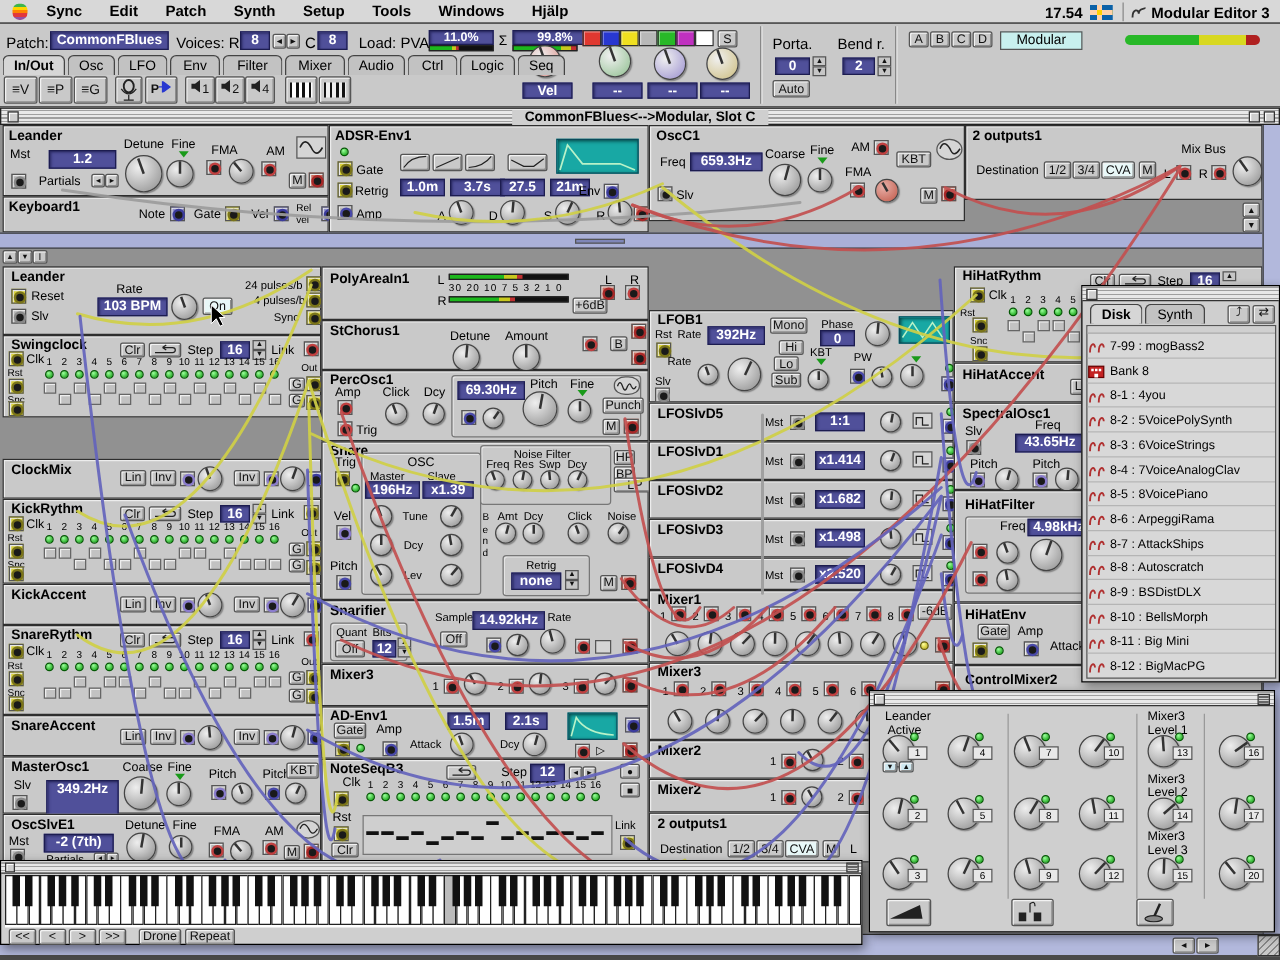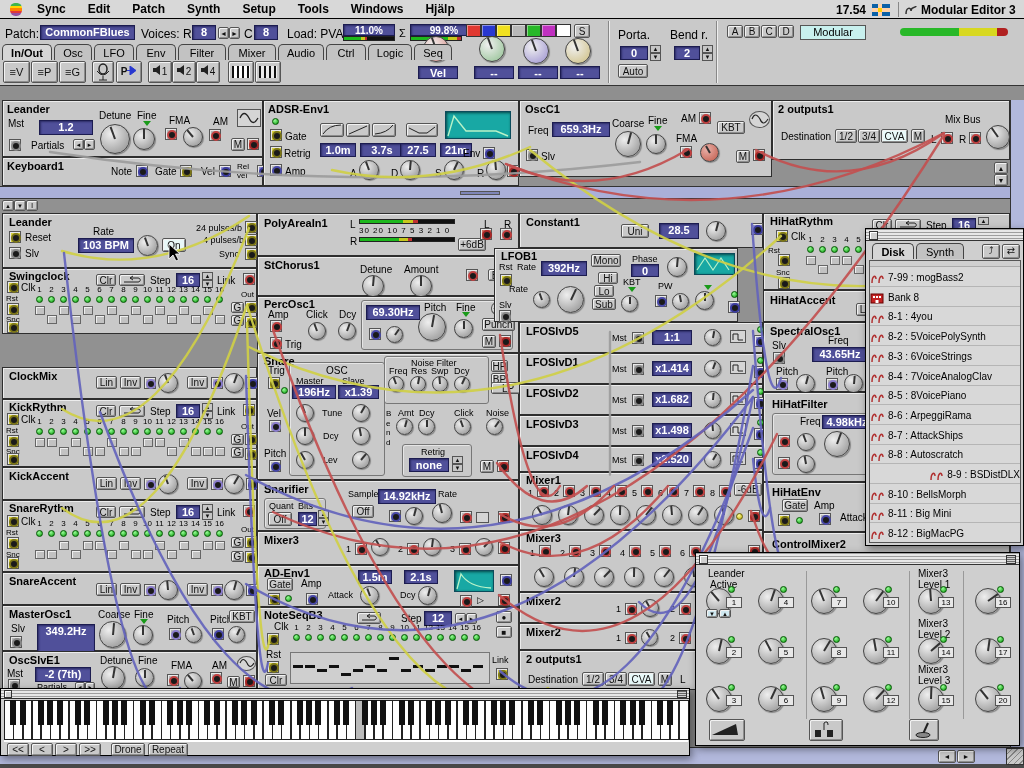--- a/index.html
+++ b/index.html
@@ -167,20 +167,26 @@
       <div class="tab" style="left: 94px; top: 25px; width: 40px;">LFO</div>
       <div class="tab" style="left: 136px; top: 25px; width: 40px;">Env</div>
       <div class="tab" style="left: 178px; top: 25px; width: 48px;">Filter</div>
       <div class="tab" style="left: 228px; top: 25px; width: 48px;">Mixer</div>
       <div class="tab" style="left: 278px; top: 25px; width: 46px;">Audio</div>
       <div class="tab" style="left: 326px; top: 25px; width: 40px;">Ctrl</div>
       <div class="tab" style="left: 368px; top: 25px; width: 44px;">Logic</div>
       <div class="tab" style="left: 414px; top: 25px; width: 38px;">Seq</div>
     </div>
 
+<div class="ab" style="left:0;top:86px;width:1024px;height:14px;background:repeating-linear-gradient(0deg,#e8e8e8 0 1px,#9f9f9f 1px 2px,#e8e8e8 2px 3px);border:1px solid #222;z-index:4">
+ <div class="cbox" style="left:5px;top:2px"></div>
+ <div class="ab" style="left:50%;top:1px;transform:translateX(-50%);background:#cfcfcf;padding:0 10px;font-weight:bold;font-size:11px">CommonFBlues&lt;--&gt;Modular, Slot C</div>
+ <div class="cbox" style="left:998px;top:2px"></div>
+ <div class="cbox" style="left:1010px;top:2px"></div>
+</div>
 
 <div class="ab" style="left:0;top:100px;width:1010px;height:664px;background:#919191"></div>
 
 <div class="md" style="left:2px;top:100px;width:261px;height:57px">
  <b class="ti" style="left:4px;top:3px">Leander</b>
  <i class="lb" style="left:5px;top:18px">Mst</i>
  <div class="pt" style="left:6px;top:38px"></div>
  <div class="vl" style="left:36px;top:19px;width:54px;height:15px">1.2</div>
  <i class="lb" style="left:28px;top:40px">Partials</i>
  <div class="bt" style="left:70px;top:38px;width:11px;height:11px;font-size:6px;line-height:11px">◄</div>
@@ -996,31 +1002,22 @@
           <div style="position: absolute; left: 158px; top: 12px; width: 10px; height: 3px; background: rgb(17, 17, 17);"></div>
           <div style="position: absolute; left: 170px; top: 16px; width: 10px; height: 3px; background: rgb(17, 17, 17);"></div>
           <div style="position: absolute; left: 182px; top: 12px; width: 10px; height: 3px; background: rgb(17, 17, 17);"></div>
         </div>
       </div>
  <i class="lb s9" style="left:234px;top:48px">Link</i>
  <div class="pt y" style="left:238px;top:60px"></div>
  <div class="bt" style="left:7px;top:66px;width:22px;height:12px;line-height:11px">Clr</div>
 </div>
 
-<div class="md" style="left:519px;top:213px;width:244px;height:35px">
- <b class="ti" style="left:6px;top:3px">Constant1</b>
- <div class="bt" style="left:101px;top:10px;width:28px;height:14px;line-height:13px">Uni</div>
- <div class="vl" style="left:139px;top:9px;width:40px;height:16px">28.5</div>
- <div class="kb" style="left:186px;top:7px;width:20px;height:20px">
-        <i style="transform:rotate(195deg)"></i>
-      </div>
- <div class="pt ob" style="left:231px;top:9px"></div>
-</div>
-
-<div class="md" style="left:494px;top:248px;width:244px;height:74px">
+
+<div class="md" style="left:519px;top:248px;width:244px;height:74px">
  <b class="ti" style="left:6px;top:2px">LFOB1</b>
  <i class="lb s9" style="left:4px;top:14px">Rst</i>
  <i class="lb s9" style="left:22px;top:14px">Rate</i>
  <div class="pt y" style="left:5px;top:25px"></div>
  <div class="vl" style="left:46px;top:12px;width:46px;height:15px">392Hz</div>
  <div class="bt" style="left:96px;top:5px;width:30px;height:13px;line-height:12px">Mono</div>
  <i class="lb s9" style="left:137px;top:6px">Phase</i>
  <div class="vl" style="left:136px;top:15px;width:28px;height:13px">0</div>
  <div class="kb" style="left:172px;top:8px;width:20px;height:20px">
         <i style="transform:rotate(185deg)"></i>
@@ -1471,21 +1468,21 @@
             </svg></span><span>8-5 : 8VoicePiano</span></div>
         <div style="position: absolute; left: 0px; top: 144.9px; width: 100%; height: 19px; border-bottom: 1px solid rgb(181, 181, 181); font-size: 10px; line-height: 19px;"><span style="display: inline-block; width: 18px; vertical-align: middle;"><svg width="14" height="12">
               <path d="M2 11 C2 3 6 3 6 7 M9 11 C9 3 13 3 13 7" stroke="#b03030" fill="none" stroke-width="1.5"></path>
             </svg></span><span>8-6 : ArpeggiRama</span></div>
         <div style="position: absolute; left: 0px; top: 164.6px; width: 100%; height: 19px; border-bottom: 1px solid rgb(181, 181, 181); font-size: 10px; line-height: 19px;"><span style="display: inline-block; width: 18px; vertical-align: middle;"><svg width="14" height="12">
               <path d="M2 11 C2 3 6 3 6 7 M9 11 C9 3 13 3 13 7" stroke="#b03030" fill="none" stroke-width="1.5"></path>
             </svg></span><span>8-7 : AttackShips</span></div>
         <div style="position: absolute; left: 0px; top: 184.3px; width: 100%; height: 19px; border-bottom: 1px solid rgb(181, 181, 181); font-size: 10px; line-height: 19px;"><span style="display: inline-block; width: 18px; vertical-align: middle;"><svg width="14" height="12">
               <path d="M2 11 C2 3 6 3 6 7 M9 11 C9 3 13 3 13 7" stroke="#b03030" fill="none" stroke-width="1.5"></path>
             </svg></span><span>8-8 : Autoscratch</span></div>
-        <div style="position: absolute; left: 0px; top: 204px; width: 100%; height: 19px; border-bottom: 1px solid rgb(181, 181, 181); font-size: 10px; line-height: 19px; text-align: right;"><span style="display: inline-block; width: 18px; vertical-align: middle;"><svg width="14" height="12">
+        <div style="position: absolute; left: 0px; top: 204px; width: 100%; height: 19px; border-bottom: 1px solid rgb(181, 181, 181); font-size: 10px; line-height: 19px;"><span style="display: inline-block; width: 18px; vertical-align: middle;"><svg width="14" height="12">
               <path d="M2 11 C2 3 6 3 6 7 M9 11 C9 3 13 3 13 7" stroke="#b03030" fill="none" stroke-width="1.5"></path>
             </svg></span><span>8-9 : BSDistDLX</span></div>
         <div style="position: absolute; left: 0px; top: 223.7px; width: 100%; height: 19px; border-bottom: 1px solid rgb(181, 181, 181); font-size: 10px; line-height: 19px;"><span style="display: inline-block; width: 18px; vertical-align: middle;"><svg width="14" height="12">
               <path d="M2 11 C2 3 6 3 6 7 M9 11 C9 3 13 3 13 7" stroke="#b03030" fill="none" stroke-width="1.5"></path>
             </svg></span><span>8-10 : BellsMorph</span></div>
         <div style="position: absolute; left: 0px; top: 243.4px; width: 100%; height: 19px; border-bottom: 1px solid rgb(181, 181, 181); font-size: 10px; line-height: 19px;"><span style="display: inline-block; width: 18px; vertical-align: middle;"><svg width="14" height="12">
               <path d="M2 11 C2 3 6 3 6 7 M9 11 C9 3 13 3 13 7" stroke="#b03030" fill="none" stroke-width="1.5"></path>
             </svg></span><span>8-11 : Big Mini</span></div>
         <div style="position: absolute; left: 0px; top: 263.1px; width: 100%; height: 19px; border-bottom: 1px solid rgb(181, 181, 181); font-size: 10px; line-height: 19px;"><span style="display: inline-block; width: 18px; vertical-align: middle;"><svg width="14" height="12">
               <path d="M2 11 C2 3 6 3 6 7 M9 11 C9 3 13 3 13 7" stroke="#b03030" fill="none" stroke-width="1.5"></path>

